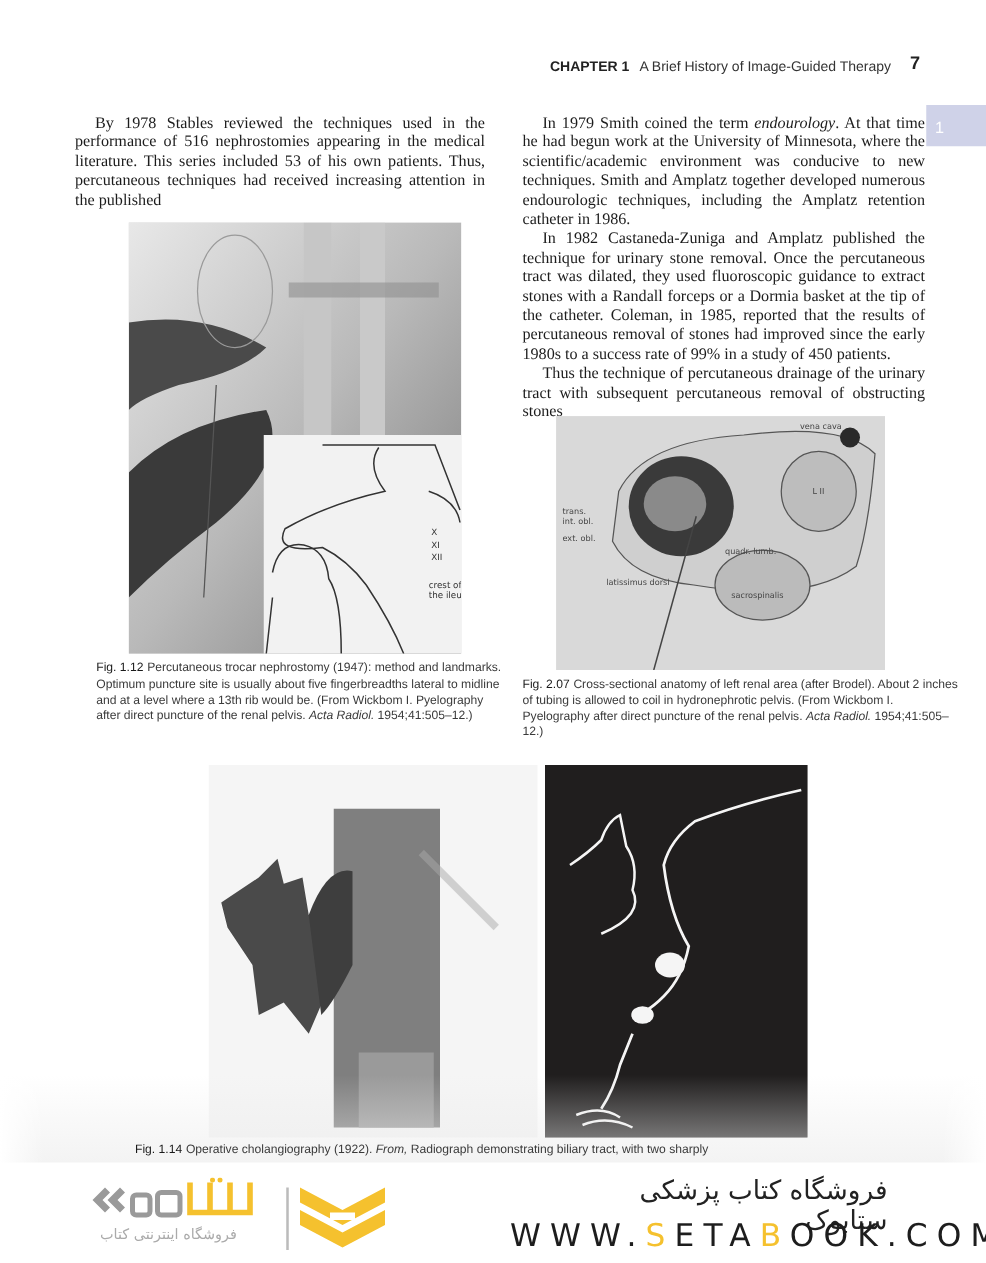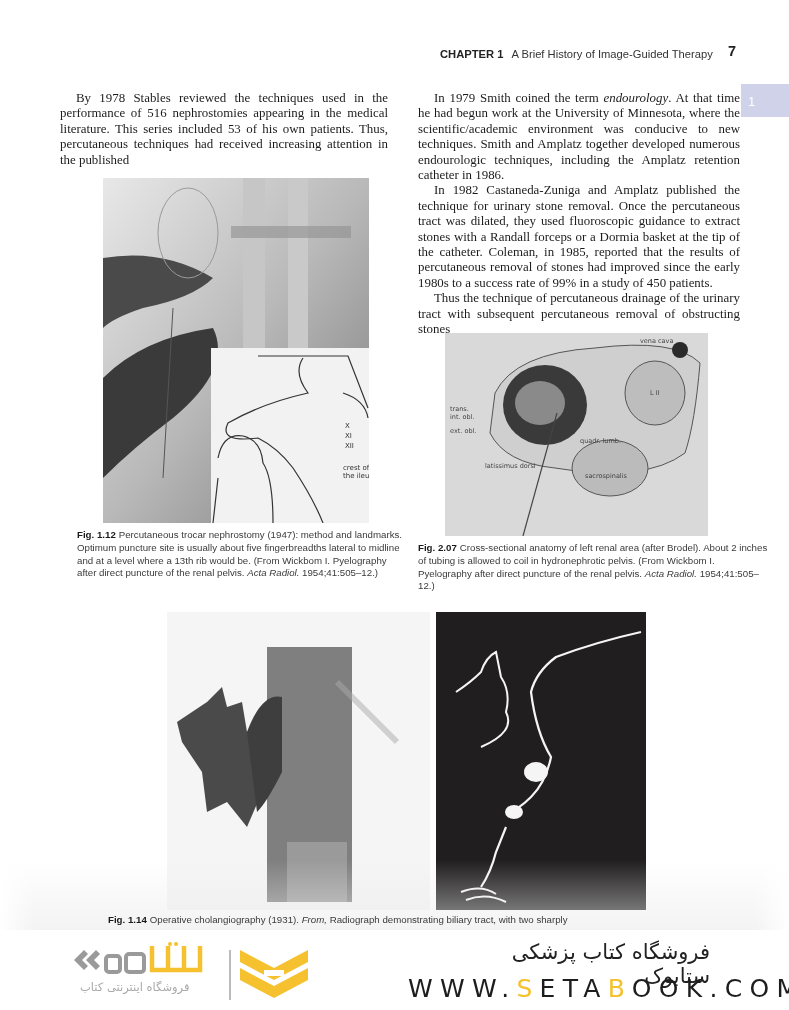--- a/index.html
+++ b/index.html
@@ -23,21 +23,21 @@
   .col-right { top: 91px; left: 418px; width: 322px; }
   .col .em { font-style: italic; }
 
   .fig { position: absolute; overflow: hidden; }
   .fig-112 { top: 178px; left: 103px; width: 266px; height: 345px; background: #d8d8d8; }
   .fig-113 { top: 333px; left: 445px; width: 263px; height: 203px; background: #d4d4d4; }
   .fig-114a { top: 612px; left: 167px; width: 263px; height: 298px; background: #f7f7f7; }
   .fig-114b { top: 612px; left: 436px; width: 210px; height: 298px; background: #201e1e; }
 
   .caption { position: absolute; font-family: "Liberation Sans", sans-serif; font-size: 9.7px; line-height: 12.8px; color: #3a3a3a; }
-  .caption .label { font-weight: bold; color: #1a1a1a; margin-right: 3px; }
+  .caption .label { font-weight: normal; color: #1a1a1a; margin-right: 3px; }
   .caption .it { font-style: italic; }
   .cap-112 { top: 529px; left: 77px; width: 330px; }
   .cap-113 { top: 542px; left: 418px; width: 350px; }
   .cap-114 { top: 914px; left: 108px; width: 580px; white-space: nowrap; }
 
   .fade { position: absolute; left: 0; top: 860px; width: 789px; height: 70px;
     background: linear-gradient(to bottom, rgba(255,255,255,0) 0%, rgba(235,235,235,0.6) 100%); pointer-events: none; }
   .fade-side-l { position: absolute; left: 0; top: 860px; width: 35px; height: 72px; background: linear-gradient(to right, #fff, rgba(255,255,255,0)); }
   .fade-side-r { position: absolute; right: 0; top: 860px; width: 35px; height: 72px; background: linear-gradient(to left, #fff, rgba(255,255,255,0)); }
 
@@ -150,21 +150,21 @@
     <ellipse cx="78" cy="200" rx="9" ry="7" fill="#f5f5f5"></ellipse>
     <path d="M25 280 Q45 272 60 282 M30 288 Q50 280 70 290" fill="none" stroke="#f5f5f5" stroke-width="2"></path>
   </svg>
 </div>
 
 <div class="fade"></div>
 <div class="fade-side-l"></div>
 <div class="fade-side-r"></div>
 
 <div class="caption cap-114">
-  <span class="label">Fig. 1.14</span><span>Operative cholangiography (1931). </span><span class="it">From,</span><span> Radiograph demonstrating biliary tract, with two sharply</span>
+  <span class="label">Fig. 1.14</span><span>Operative cholangiography (1922). </span><span class="it">From,</span><span> Radiograph demonstrating biliary tract, with two sharply</span>
 </div>
 
 <div class="footer">
   <div class="logo-latin">
     <svg width="160" height="36" viewBox="0 0 160 36">
       <path d="M8 18 L18 8 L22 12 L16 18 L22 24 L18 28 Z" fill="#9a9a9a"></path>
       <path d="M20 18 L30 8 L34 12 L28 18 L34 24 L30 28 Z" fill="#9a9a9a"></path>
       <rect x="40" y="14" width="14" height="16" rx="3" fill="none" stroke="#9a9a9a" stroke-width="4"></rect>
       <rect x="60" y="12" width="18" height="18" rx="3" fill="none" stroke="#9a9a9a" stroke-width="4"></rect>
       <path d="M86 4 L86 28 L102 28 L102 4 M102 28 L118 28 L118 4 M118 28 L134 28 L134 4" fill="none" stroke="#f5c12e" stroke-width="4.5"></path>

